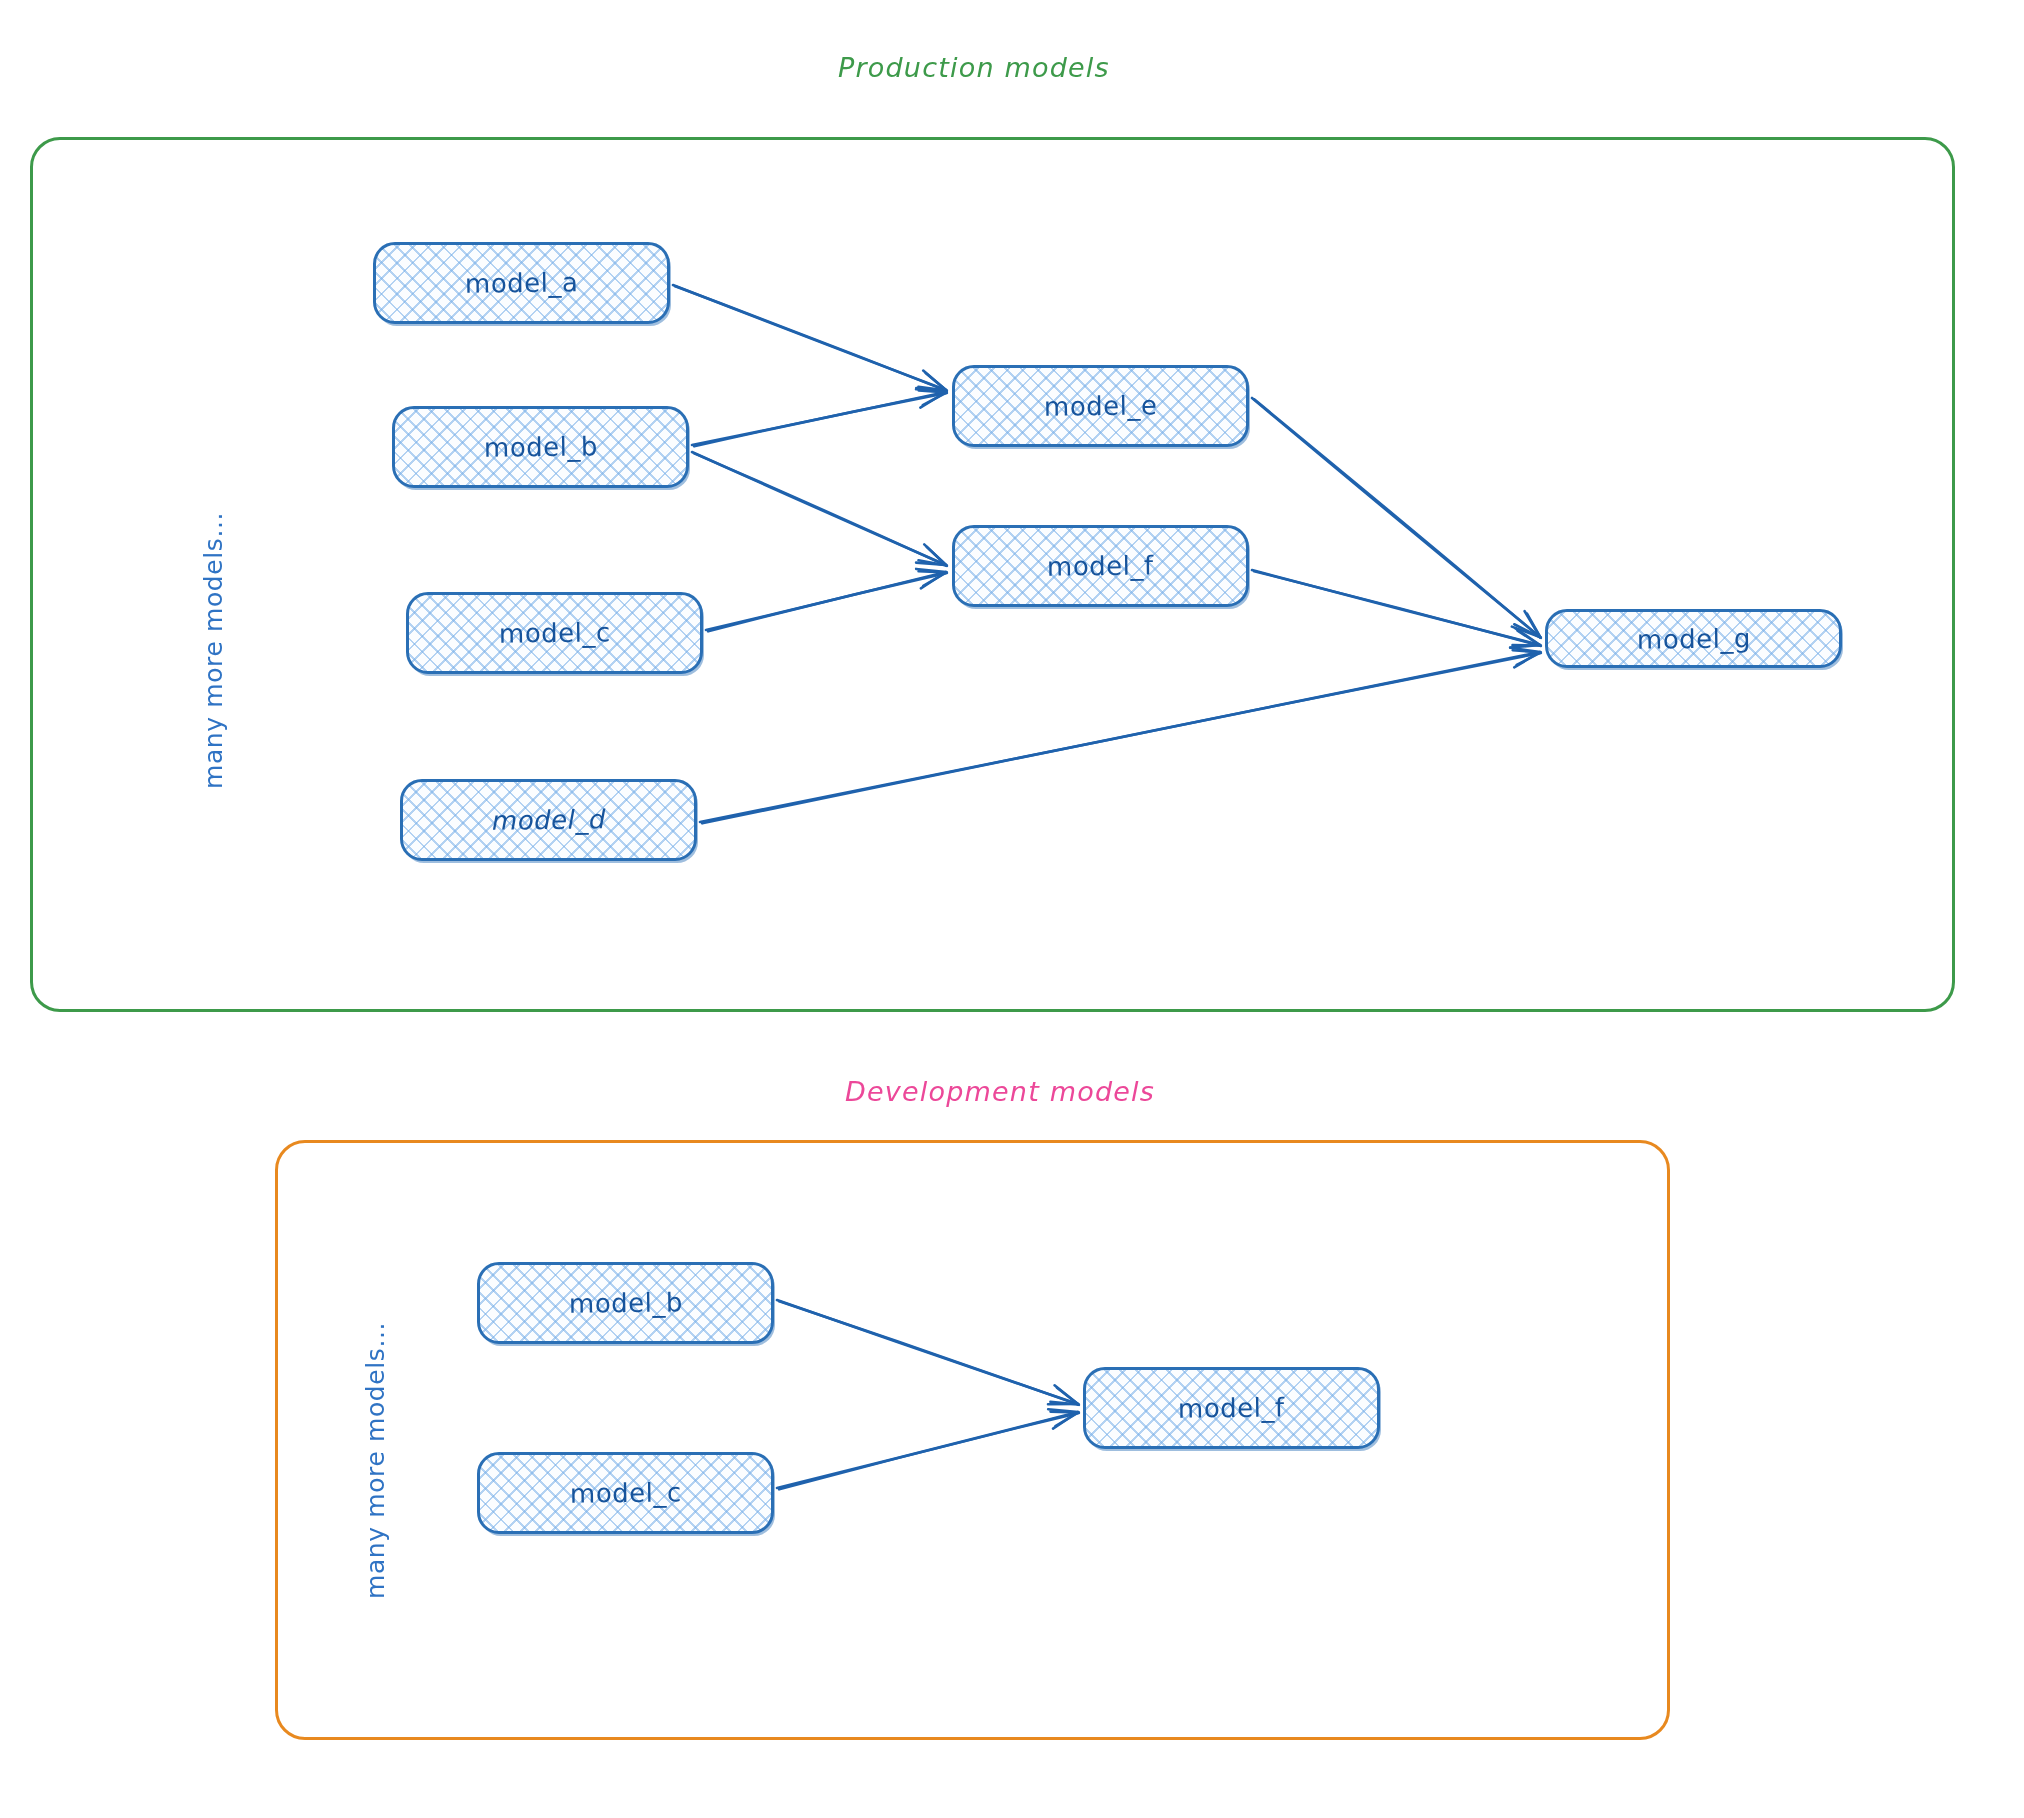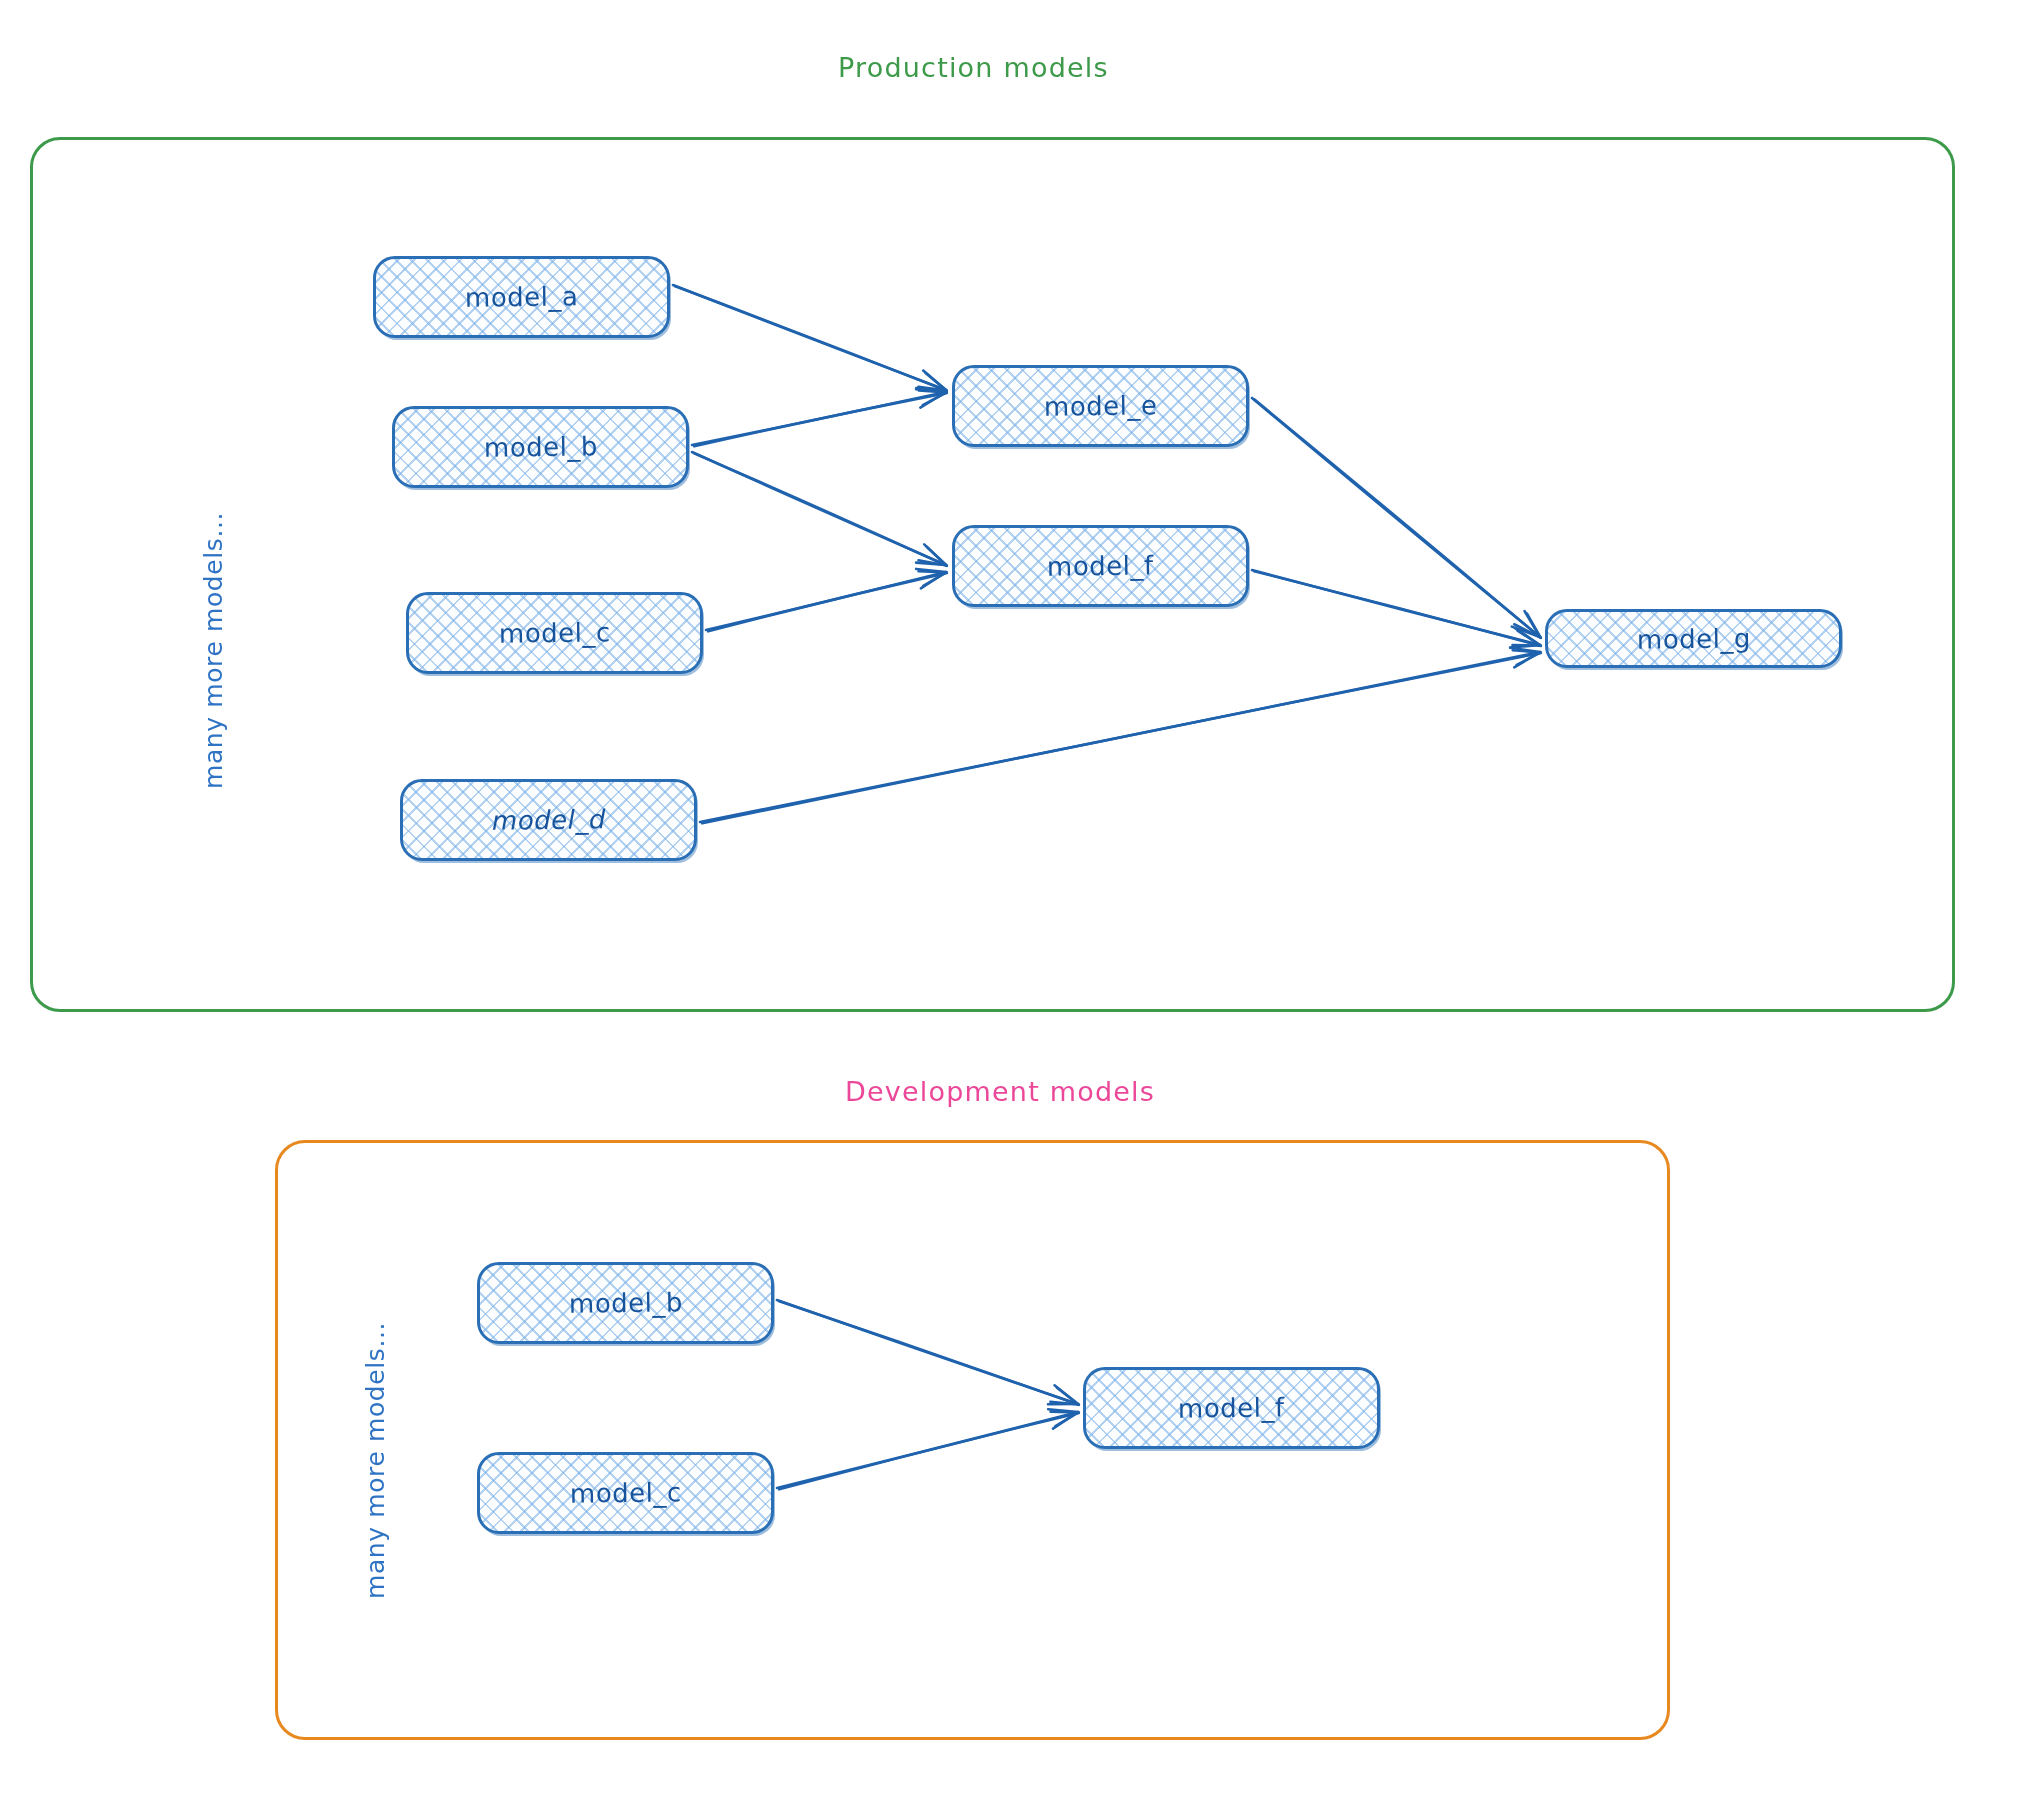--- a/index.html
+++ b/index.html
@@ -33,20 +33,21 @@
     box-sizing: border-box;
   }
   .group-title {
     position: absolute;
     font-family: "DejaVu Sans", sans-serif;
     font-size: 27px;
     letter-spacing: 1.2px;
     white-space: nowrap;
     text-align: center;
     font-weight: 400;
+    font-style: italic;
   }
 
   
   .node {
     position: absolute;
     box-sizing: border-box;
     border: 3px solid #2a6fb5;
     border-radius: 22px;
     background-color: #fbfdff;
     background-image:
@@ -182,21 +183,21 @@
           <path d="M 779.2 1489.32 Q 927.8172677862113 1449.3026000480215 1078.88 1412.88" fill="none" stroke="#1f62ad" stroke-width="2.6" stroke-linecap="round"></path>
           <path d="M 1078 1412 L 1053.0271778209333 1428.6240233521467" fill="none" stroke="#1f62ad" stroke-width="2.6" stroke-linecap="round"></path>
           <path d="M 1078.48 1412.48 L 1055.4271778209334 1426.2240233521466" fill="none" stroke="#1f62ad" stroke-width="2.6" stroke-linecap="round"></path>
           <path d="M 1078 1412 L 1048.1287448483897 1409.2236506582567" fill="none" stroke="#1f62ad" stroke-width="2.6" stroke-linecap="round"></path>
           <path d="M 1078.48 1412.48 L 1050.5287448483898 1411.6236506582568" fill="none" stroke="#1f62ad" stroke-width="2.6" stroke-linecap="round"></path>
         </g>
       </g>
   </svg>
 
   <div id="nodes-layer">
-      <div class="node" style="left: 373px; top: 256px; width: 297px; height: 82px; border-color: rgb(42, 111, 181);">
+      <div class="node" style="left: 373px; top: 242px; width: 297px; height: 82px; border-color: rgb(42, 111, 181);">
         <span class="node-label" style="color: rgb(23, 84, 156);">model_a</span>
       </div>
       <div class="node" style="left: 392px; top: 406px; width: 297px; height: 82px; border-color: rgb(42, 111, 181);">
         <span class="node-label" style="color: rgb(23, 84, 156);">model_b</span>
       </div>
       <div class="node" style="left: 406px; top: 592px; width: 297px; height: 82px; border-color: rgb(42, 111, 181);">
         <span class="node-label" style="color: rgb(23, 84, 156);">model_c</span>
       </div>
       <div class="node" style="left: 400px; top: 779px; width: 297px; height: 82px; border-color: rgb(42, 111, 181); font-style: italic;">
         <span class="node-label" style="color: rgb(23, 84, 156);">model_d</span>

